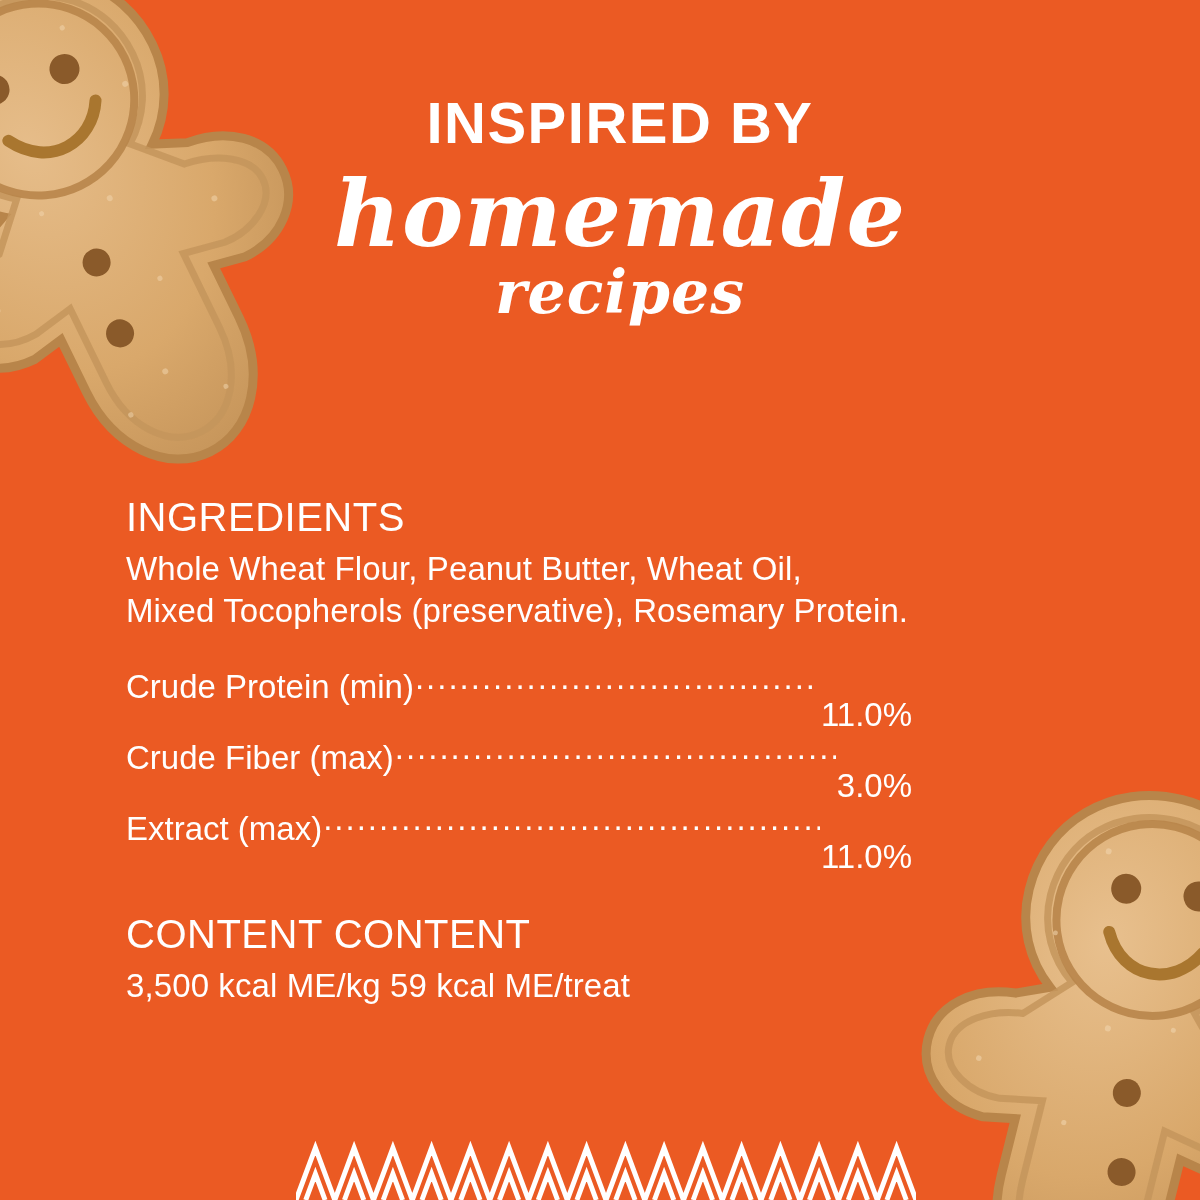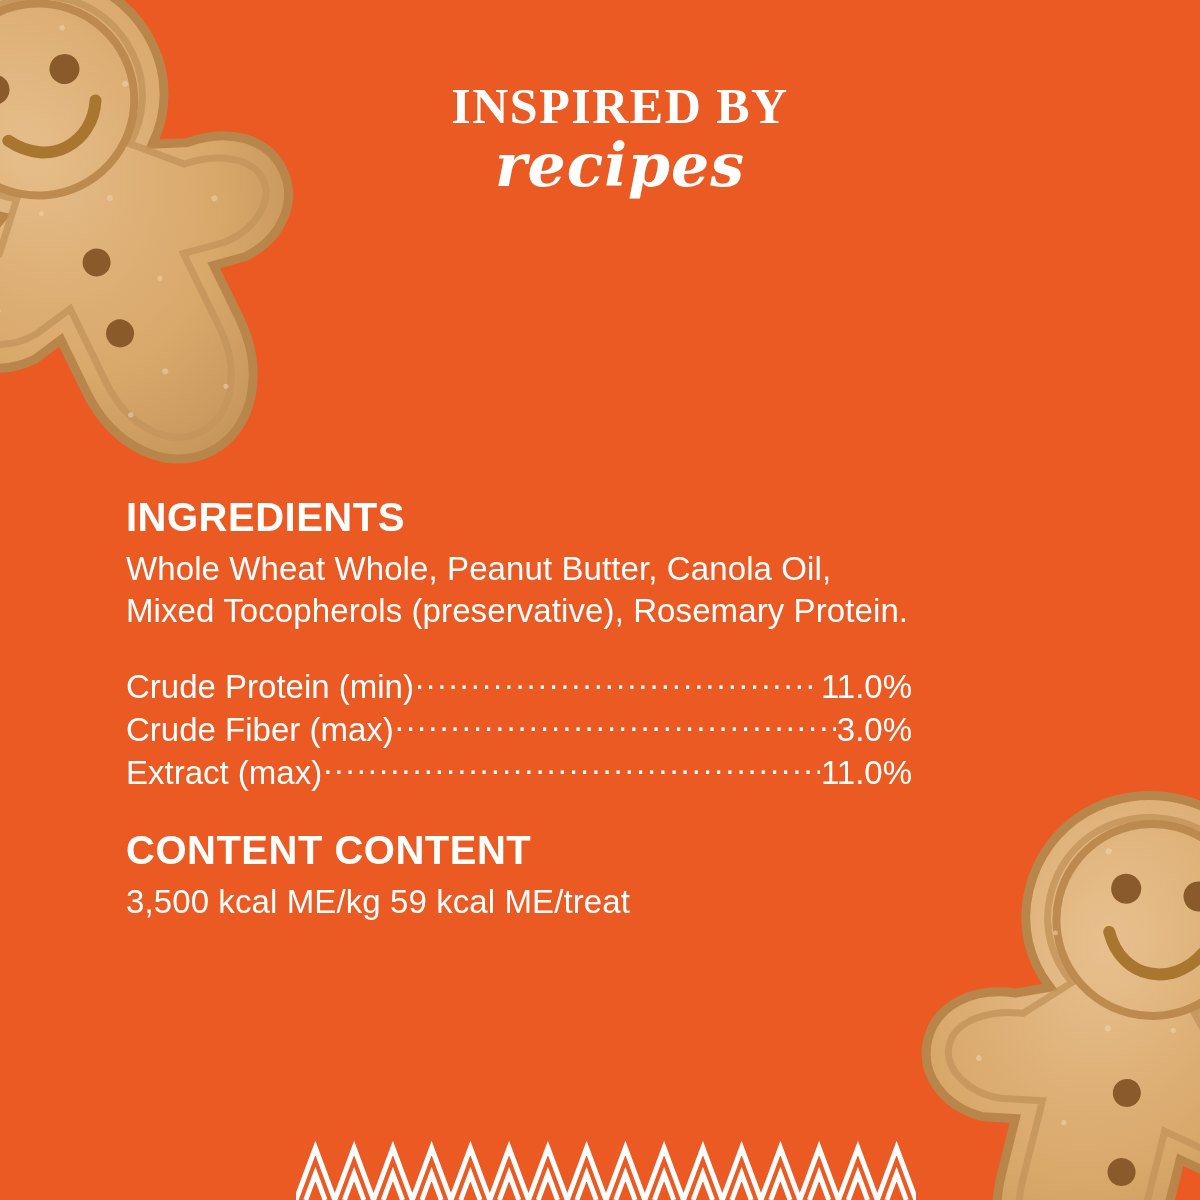--- a/index.html
+++ b/index.html
@@ -46,27 +46,27 @@
 
   
   #headline-block {
     position: absolute;
     left: 300px;
     top: 78px;
     width: 640px;
     text-align: center;
   }
   #headline-inspired {
-    font-family: Liberation Serif, serif;
+    font-family: Liberation Sans, sans-serif;
     font-weight: bold;
-    font-size: 50px;
+    font-size: 58px;
     letter-spacing: 1.5px;
     color: #ffffff;
     line-height: 1;
-    margin: 3px;
+    margin: 16px;
   }
   .script {
     font-family: "DejaVu Serif", serif;
     font-style: italic;
     font-weight: bold;
     color: #ffffff;
     line-height: 0.96;
     margin: 0;
   }
   #headline-homemade {
@@ -86,21 +86,21 @@
     left: 126px;
     top: 496px;
     width: 940px;
     color: #ffffff;
   }
   .section { margin-bottom: 34px; }
   .section:last-child { margin-bottom: 0; }
 
   .section-heading {
     font-family: "Liberation Sans", sans-serif;
-    font-weight: bold;
+    font-weight: normal;
     font-size: 40px;
     letter-spacing: 0.5px;
     line-height: 1.05;
     margin: 0 0 10px 0;
     color: #ffffff;
   }
   .body-line {
     font-family: "Liberation Sans", sans-serif;
     font-size: 33px;
     line-height: 1.28;
@@ -131,21 +131,21 @@
   .analysis-leader::before {
     content: "........................................................................";
     letter-spacing: 2px;
     font-size: 33px;
     color: #ffffff;
     position: absolute;
     left: 0;
     bottom: 0;
     white-space: nowrap;
   }
-  .analysis-value { flex: 0 0 auto; }
+  .analysis-value { flex: 0 0 auto; margin-top: 28px; }
 
   
   #zigzag-border {
     position: absolute;
     left: 296px;
     bottom: 0;
     width: 620px;
     height: 62px;
   }
   #zigzag-border svg { display: block; width: 100%; height: 100%; }
@@ -225,28 +225,29 @@
             <circle cx="210" cy="446" r="3"></circle>
           <circle cx="258" cy="486" r="2.5"></circle>
             <circle cx="160" cy="470" r="2.7"></circle>
         </g>
       </g>
     </svg>
   </div>
 
   <div id="headline-block">
     <div id="headline-inspired">INSPIRED BY</div>
+    <div class="script" id="headline-homemade">homemade</div>
     <div class="script" id="headline-recipes">recipes</div>
   </div>
 
   <div id="info-panel">
 
     <div class="section">
       <div class="section-heading">INGREDIENTS</div>
-      <div class="body-line">Whole Wheat Whole, Peanut Butter, Canola Oil,</div>
+      <div class="body-line">Whole Wheat Flour, Peanut Butter, Wheat Oil,</div>
       <div class="body-line">Mixed Tocopherols (preservative), Rosemary Protein.</div>
     </div>
 
     <div class="section">
       <div id="analysis-rows">
 
         <div class="analysis-row">
           <span class="analysis-label">Crude Protein (min)</span>
           <span class="analysis-leader"></span>
           <span class="analysis-value">11.0%</span>

